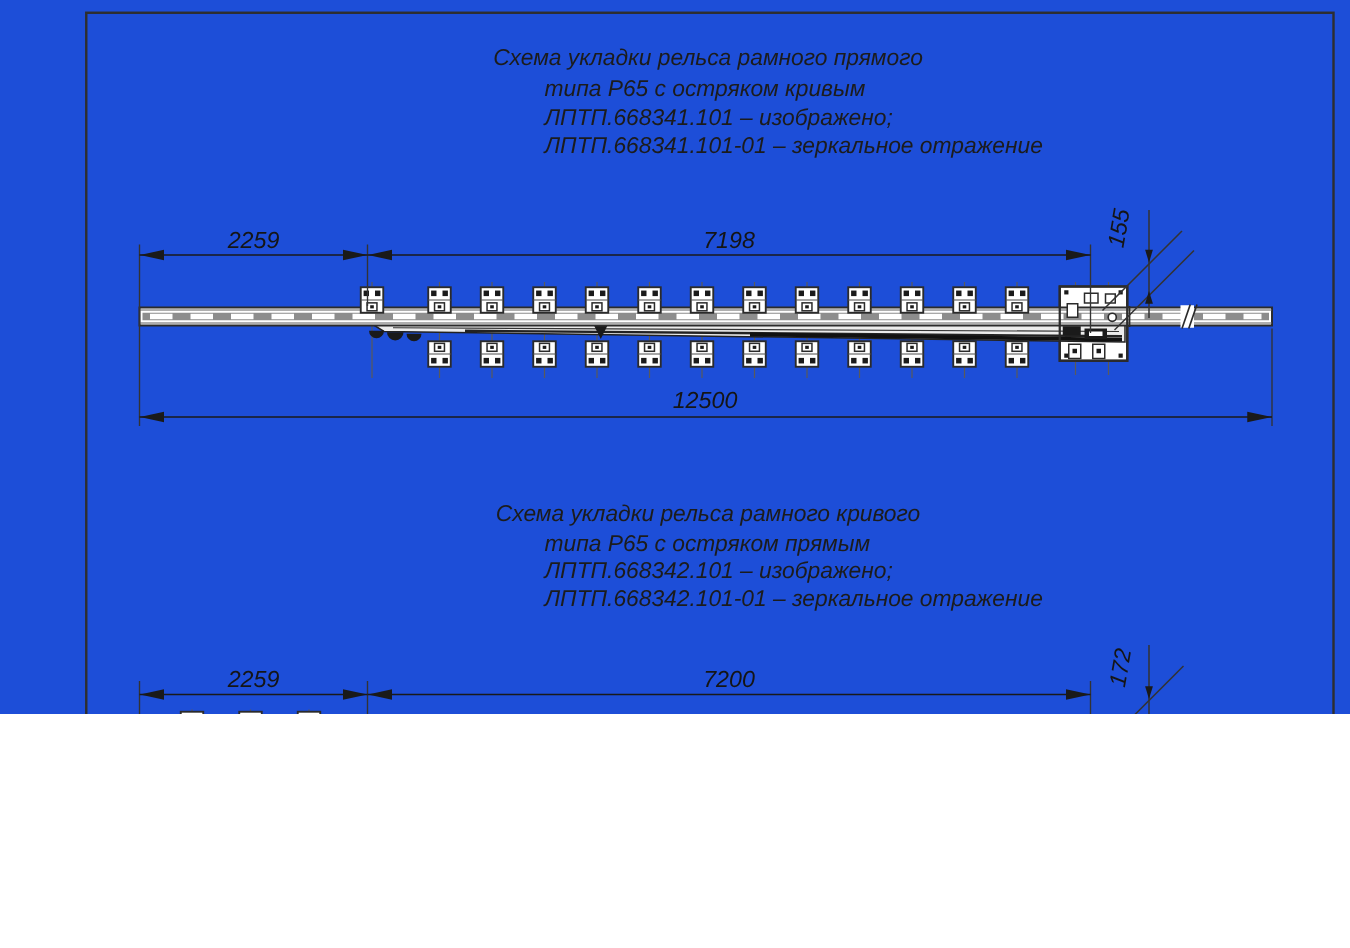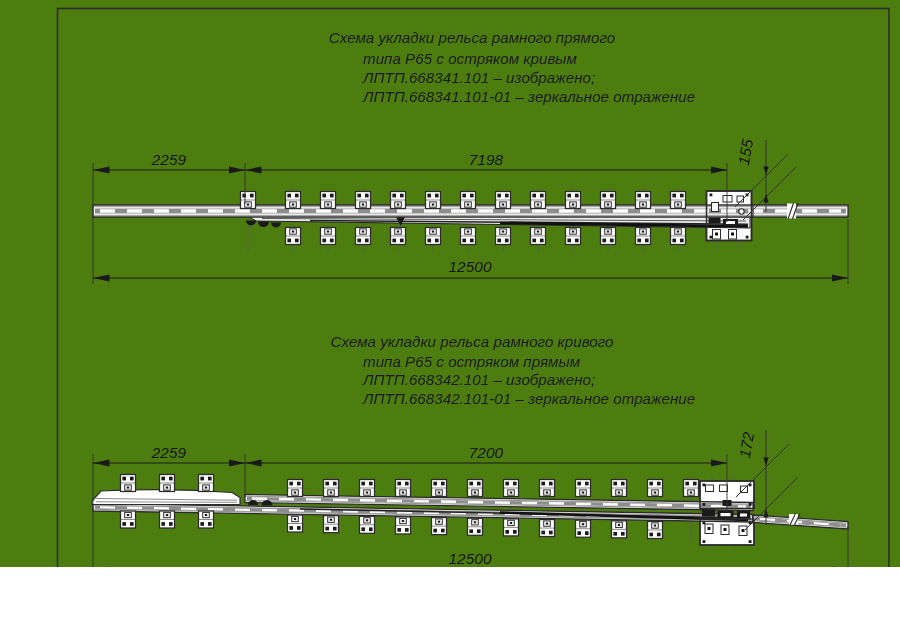--- a/index.html
+++ b/index.html
@@ -1,16 +1,16 @@
 <!DOCTYPE html>
 <html><head>
 <meta charset="utf-8">
 <style>
   html,body{margin:0;padding:0;background:#ffffff;}
-  .page{position:relative;width:900px;height:567px;background:#4d7c0f;overflow:hidden;
+  .page{position:relative;width:900px;height:476px;background:#1d4ed8;overflow:hidden;
         font-family:"Liberation Sans",sans-serif;}
   svg{display:block;}
   .ttl{font:italic 15.2px "Liberation Sans",sans-serif;fill:#1c1c1c;}
   .dim{font:italic 15.5px "Liberation Sans",sans-serif;fill:#151515;}
 </style>
 </head>
 <body>
 
 <div class="page">
 <svg width="900" height="632" viewBox="0 0 900 632">

